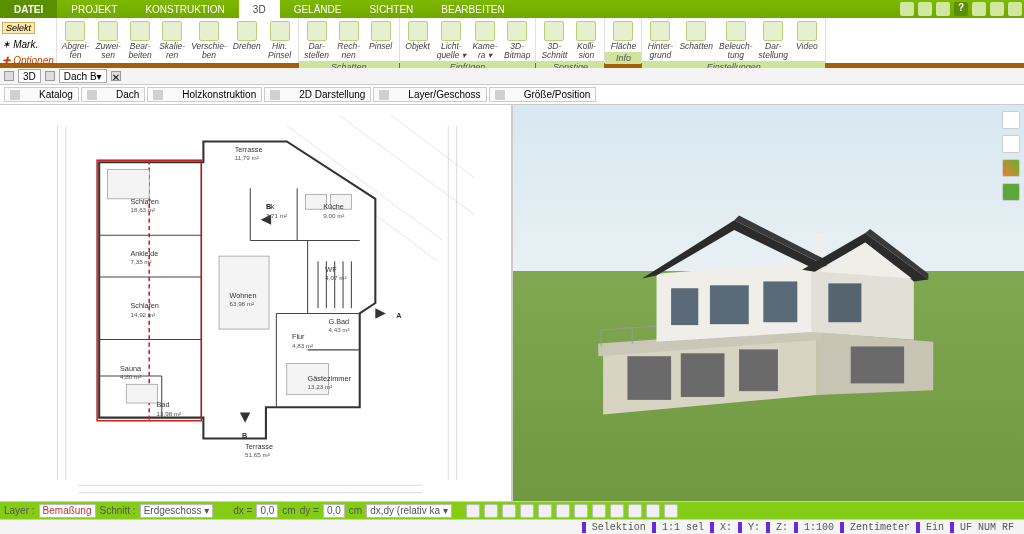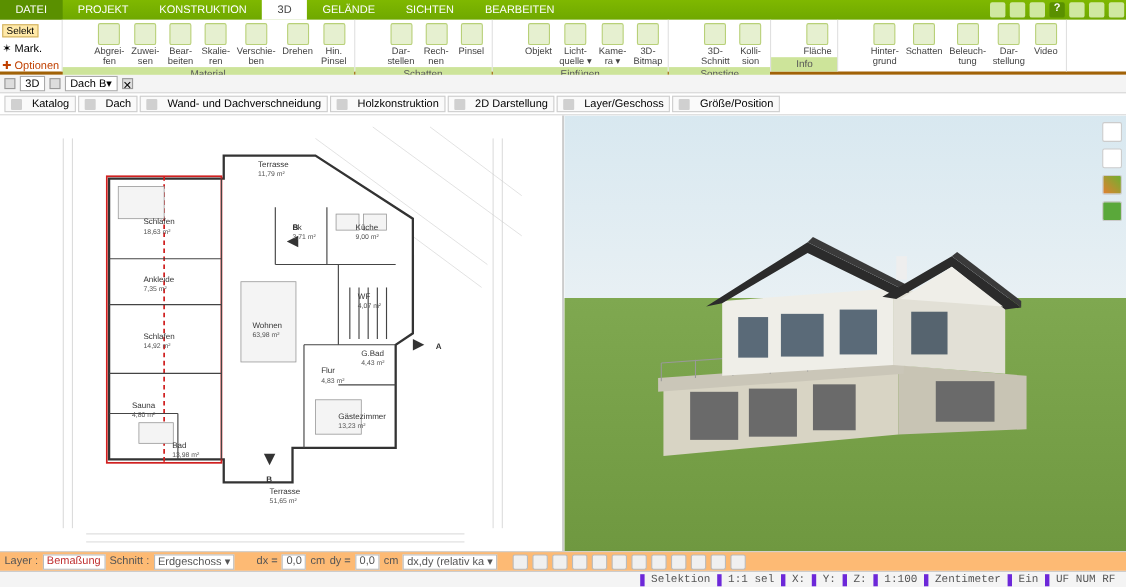--- a/index.html
+++ b/index.html
@@ -1,61 +1,61 @@
 <!DOCTYPE html>
 <html><head>
 <meta charset="utf-8">
 <style>
 *{box-sizing:border-box;margin:0;padding:0;font-family:"Segoe UI",Tahoma,sans-serif;font-size:10px;}
 body{width:1024px;height:534px;overflow:hidden;background:#fff;display:flex;flex-direction:column;}
 
 .menubar{height:18px;background:linear-gradient(#7fb800,#6fa800);display:flex;align-items:center;color:#fff;font-size:11px;}
 .menubar .tab{padding:0 14px;height:100%;display:flex;align-items:center;cursor:pointer;}
-.menubar .tab.file{background:#5a9000;font-weight:400;}
+.menubar .tab.file{background:#5a9000;font-weight:700;}
 .menubar .tab.active{background:#fff;color:#444;}
 .menubar .spacer{flex:1;}
 .menubar .wicon{width:14px;height:14px;margin:0 2px;background:#cfe8a0;border-radius:2px;}
 
-.ribbon{height:50px;background:#fff;border-bottom:3px solid #a16207;display:flex;align-items:stretch;}
+.ribbon{height:50px;background:#fff;border-bottom:5px solid #a16207;display:flex;align-items:stretch;font-style:italic;}
 .ribbon .grp{display:flex;flex-direction:column;border-right:1px solid #e0e0e0;}
-.ribbon .grp .btns{flex:1;display:flex;align-items:flex-start;padding:2px 2px 0 2px;margin-left:24px;}
+.ribbon .grp .btns{flex:1;display:flex;align-items:flex-start;padding:2px 2px 0 2px;}
 .ribbon .grp .lab{height:17px;background:#cde49a;font-size:9px;text-align:center;color:#555;line-height:12px;}
 .rbtn{display:flex;flex-direction:column;align-items:center;padding:1px 3px;cursor:pointer;min-width:32px;}
 .rbtn .ic{width:20px;height:20px;background:#e6f0d0;border:1px solid #b8d078;border-radius:2px;margin-bottom:1px;position:relative;}
 .rbtn .tx{font-size:8.5px;line-height:9px;color:#444;text-align:center;white-space:pre-line;}
 .selgrp{display:flex;flex-direction:column;padding:2px;}
 .selgrp .row{display:flex;align-items:center;height:16px;}
 .selgrp .sbtn{background:#ffe9a8;border:1px solid #d0b060;padding:0 3px;font-size:9px;margin-right:2px;}
 
 .subbar{height:17px;background:#f4f4f4;border-bottom:1px solid #ccc;display:flex;align-items:center;padding:0 4px;gap:4px;}
 .subbar .sel{border:1px solid #aaa;background:#fff;padding:0 4px;font-size:10px;height:14px;display:flex;align-items:center;}
 .subbar .sx{width:10px;height:10px;background:#ddd;border:1px solid #999;}
 
 .toolbar2{height:20px;background:#fff;border-bottom:1px solid #ccc;display:flex;align-items:center;padding:0 4px;gap:2px;}
-.toolbar2 .btn{border:1px solid #ccc;padding:1px 5px;font-size:10px;background:#fafafa;display:flex;align-items:center;gap:9px;cursor:pointer;}
+.toolbar2 .btn{border:1px solid #ccc;padding:1px 5px;font-size:10px;background:#fafafa;display:flex;align-items:center;gap:19px;cursor:pointer;}
 .toolbar2 .btn .bi{width:10px;height:10px;background:#d0d0d0;border-radius:1px;}
 
 .main{flex:1;display:flex;min-height:0;}
 .pane{flex:1;position:relative;background:#fff;overflow:hidden;}
 .pane.left{border-right:2px solid #ccc;}
 
 .plan{position:absolute;inset:0;}
 .plan svg{width:100%;height:100%;}
 .roomlabel{font-size:7px;fill:#333;font-family:inherit;}
 .roomarea{font-size:6px;fill:#555;}
 
 .sky{position:absolute;inset:0;background:linear-gradient(#d8e8f0 0%,#e8f0f4 42%,#7fa850 42%,#6f9840 100%);}
 .house{position:absolute;left:12%;top:20%;width:76%;height:60%;}
 .house svg{width:100%;height:100%;}
 .sidetool{position:absolute;right:4px;top:6px;display:flex;flex-direction:column;gap:6px;}
 .sidetool .st{width:18px;height:18px;background:#fff;border:1px solid #ccc;border-radius:2px;}
 .sidetool .st.c1{background:linear-gradient(45deg,#e08030,#70b030);}
 .sidetool .st.c2{background:#5aa83a;}
 
-.optbar{height:18px;background:#fdba74;border-top:1px solid #ccc;display:flex;align-items:center;padding:0 4px;gap:4px;font-size:10px;color:#555;}
+.optbar{height:18px;background:#84cc16;border-top:1px solid #ccc;display:flex;align-items:center;padding:0 4px;gap:4px;font-size:10px;color:#555;}
 .optbar .fld{border:1px solid #bbb;background:#fff;padding:0 3px;height:14px;display:flex;align-items:center;}
 .optbar .ob{width:14px;height:14px;border:1px solid #bbb;background:#f0f0f0;border-radius:2px;}
 .optbar .red{color:#c03030;}
 .status{height:15px;background:#f4f4f4;border-top:1px solid #ccc;display:flex;align-items:center;padding:0 4px;font-size:9px;color:#555;}
 .status .sp{flex:1;}
 .status .cell{padding:0 6px;border-left:4px solid #6d28d9;font-family:Liberation Mono, monospace;}
 </style>
 </head>
 <body>
 
@@ -122,21 +122,20 @@
         <div class="rbtn">
           <div class="ic"></div>
           <div class="tx">Drehen</div>
         </div>
         <div class="rbtn">
           <div class="ic"></div>
           <div class="tx">Hin.
 Pinsel</div>
         </div>
       </div>
-      <div class="lab">Material</div>
   </div>
   <div class="grp">
     <div class="btns" id="g1">
         <div class="rbtn">
           <div class="ic"></div>
           <div class="tx">Dar-
 stellen</div>
         </div>
         <div class="rbtn">
           <div class="ic"></div>
@@ -217,43 +216,40 @@
         <div class="rbtn">
           <div class="ic"></div>
           <div class="tx">Dar-
 stellung</div>
         </div>
         <div class="rbtn">
           <div class="ic"></div>
           <div class="tx">Video</div>
         </div>
       </div>
+      <div class="lab">Einstellungen</div>
   </div>
 </div>
 
 <div class="subbar">
   <span class="sx"></span>
   <span class="sel">3D</span>
   <span class="sx"></span>
   <span class="sel"><span>Dach B</span> ▾</span>
   <span class="sx">✕</span>
 </div>
 
 <div class="toolbar2" id="tb2">
     <div class="btn">
       <span class="bi"></span>
       <span>Katalog</span>
     </div>
     <div class="btn">
       <span class="bi"></span>
       <span>Dach</span>
-    </div>
-    <div class="btn">
-      <span class="bi"></span>
-      <span>Wand- und Dachverschneidung</span>
     </div>
     <div class="btn">
       <span class="bi"></span>
       <span>Holzkonstruktion</span>
     </div>
     <div class="btn">
       <span class="bi"></span>
       <span>2D Darstellung</span>
     </div>
     <div class="btn">

